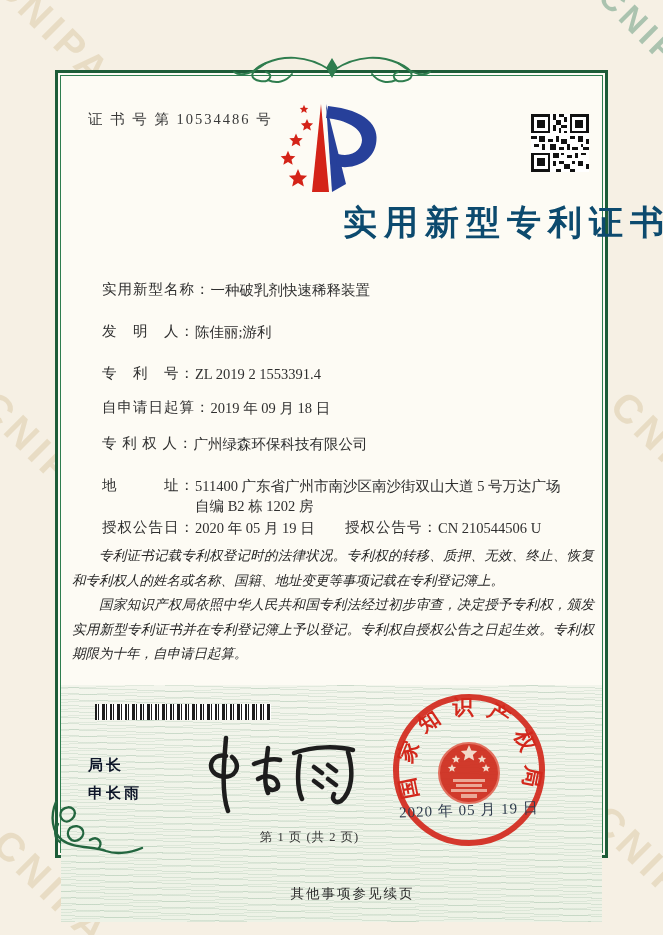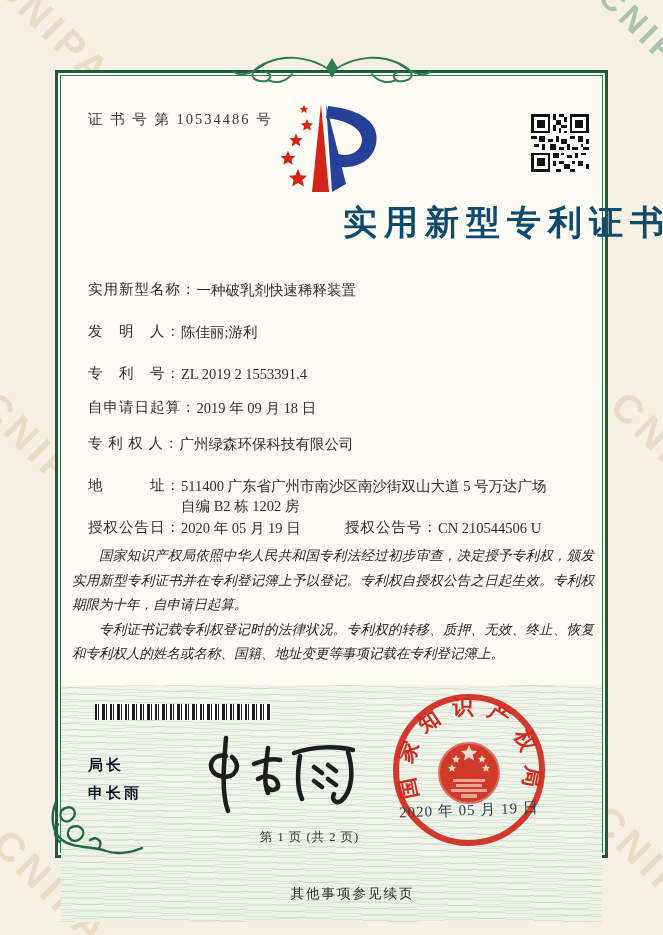--- a/index.html
+++ b/index.html
@@ -42,21 +42,21 @@
     letter-spacing:2px; z-index:2;
   }
   .logo { position:absolute; left:274px; top:96px; z-index:2; }
   .qr { position:absolute; left:531px; top:114px; width:58px; height:58px; z-index:2; }
   .title {
     position:absolute; left:8px; top:200px; width:100%; text-align:right;
     font-size:34px; font-weight:700; letter-spacing:7px; color:#0c4a6e; z-index:2;
   }
   
   .fields { position:absolute; left:88px; top:280px; width:470px; z-index:2; }
-  .frow { position:absolute; left:0; font-size:14.5px; color:#2f2f2f; }
+  .frow { position:absolute; left:14px; font-size:14.5px; color:#2f2f2f; }
   .frow .fl { letter-spacing:1px; }
   .frow .fv { white-space:pre-line; display:inline-block; vertical-align:top; line-height:20px; }
   .r0 { top:0; } .r1 { top:42px; } .r2 { top:84px; } .r3 { top:118px; }
   .r4 { top:154px; } .r5 { top:196px; width:470px; } .r6 { top:238px; } .r7 { top:238px; left:257px; }
   
   .body-text {
     position:absolute; left:72px; top:544px; width:522px; z-index:2;
     font-size:13.5px; line-height:24.5px; color:#262626; font-style:italic;
     text-align:justify;
   }
@@ -227,22 +227,22 @@
       <div class="frow r2"><span class="fl">专　利　号：</span><span class="fv">ZL 2019 2 1553391.4</span></div>
       <div class="frow r3"><span class="fl">自申请日起算：</span><span class="fv">2019 年 09 月 18 日</span></div>
       <div class="frow r4"><span class="fl">专 利 权 人：</span><span class="fv">广州绿森环保科技有限公司</span></div>
       <div class="frow r5"><span class="fl">地　　　址：</span><span class="fv">511400 广东省广州市南沙区南沙街双山大道 5 号万达广场
 自编 B2 栋 1202 房</span></div>
       <div class="frow r6"><span class="fl">授权公告日：</span><span class="fv">2020 年 05 月 19 日</span></div>
       <div class="frow r7"><span class="fl">授权公告号：</span><span class="fv">CN 210544506 U</span></div>
     </div>
 
     <div class="body-text">
+      <p>专利证书记载专利权登记时的法律状况。专利权的转移、质押、无效、终止、恢复和专利权人的姓名或名称、国籍、地址变更等事项记载在专利登记簿上。</p>
       <p>国家知识产权局依照中华人民共和国专利法经过初步审查，决定授予专利权，颁发实用新型专利证书并在专利登记簿上予以登记。专利权自授权公告之日起生效。专利权期限为十年，自申请日起算。</p>
-      <p>专利证书记载专利权登记时的法律状况。专利权的转移、质押、无效、终止、恢复和专利权人的姓名或名称、国籍、地址变更等事项记载在专利登记簿上。</p>
     </div>
 
     <div class="barcode"></div>
 
     <div class="director-title">局长</div>
     <div class="director-name">申长雨</div>
 
     <svg class="signature" width="168" height="95" viewBox="0 0 168 95">
       <g fill="none" stroke="#1d1d1d" stroke-width="4.5" stroke-linecap="round" stroke-linejoin="round">
         <path d="M30,30 C14,26 9,46 24,50 C40,54 46,39 36,31"></path>

